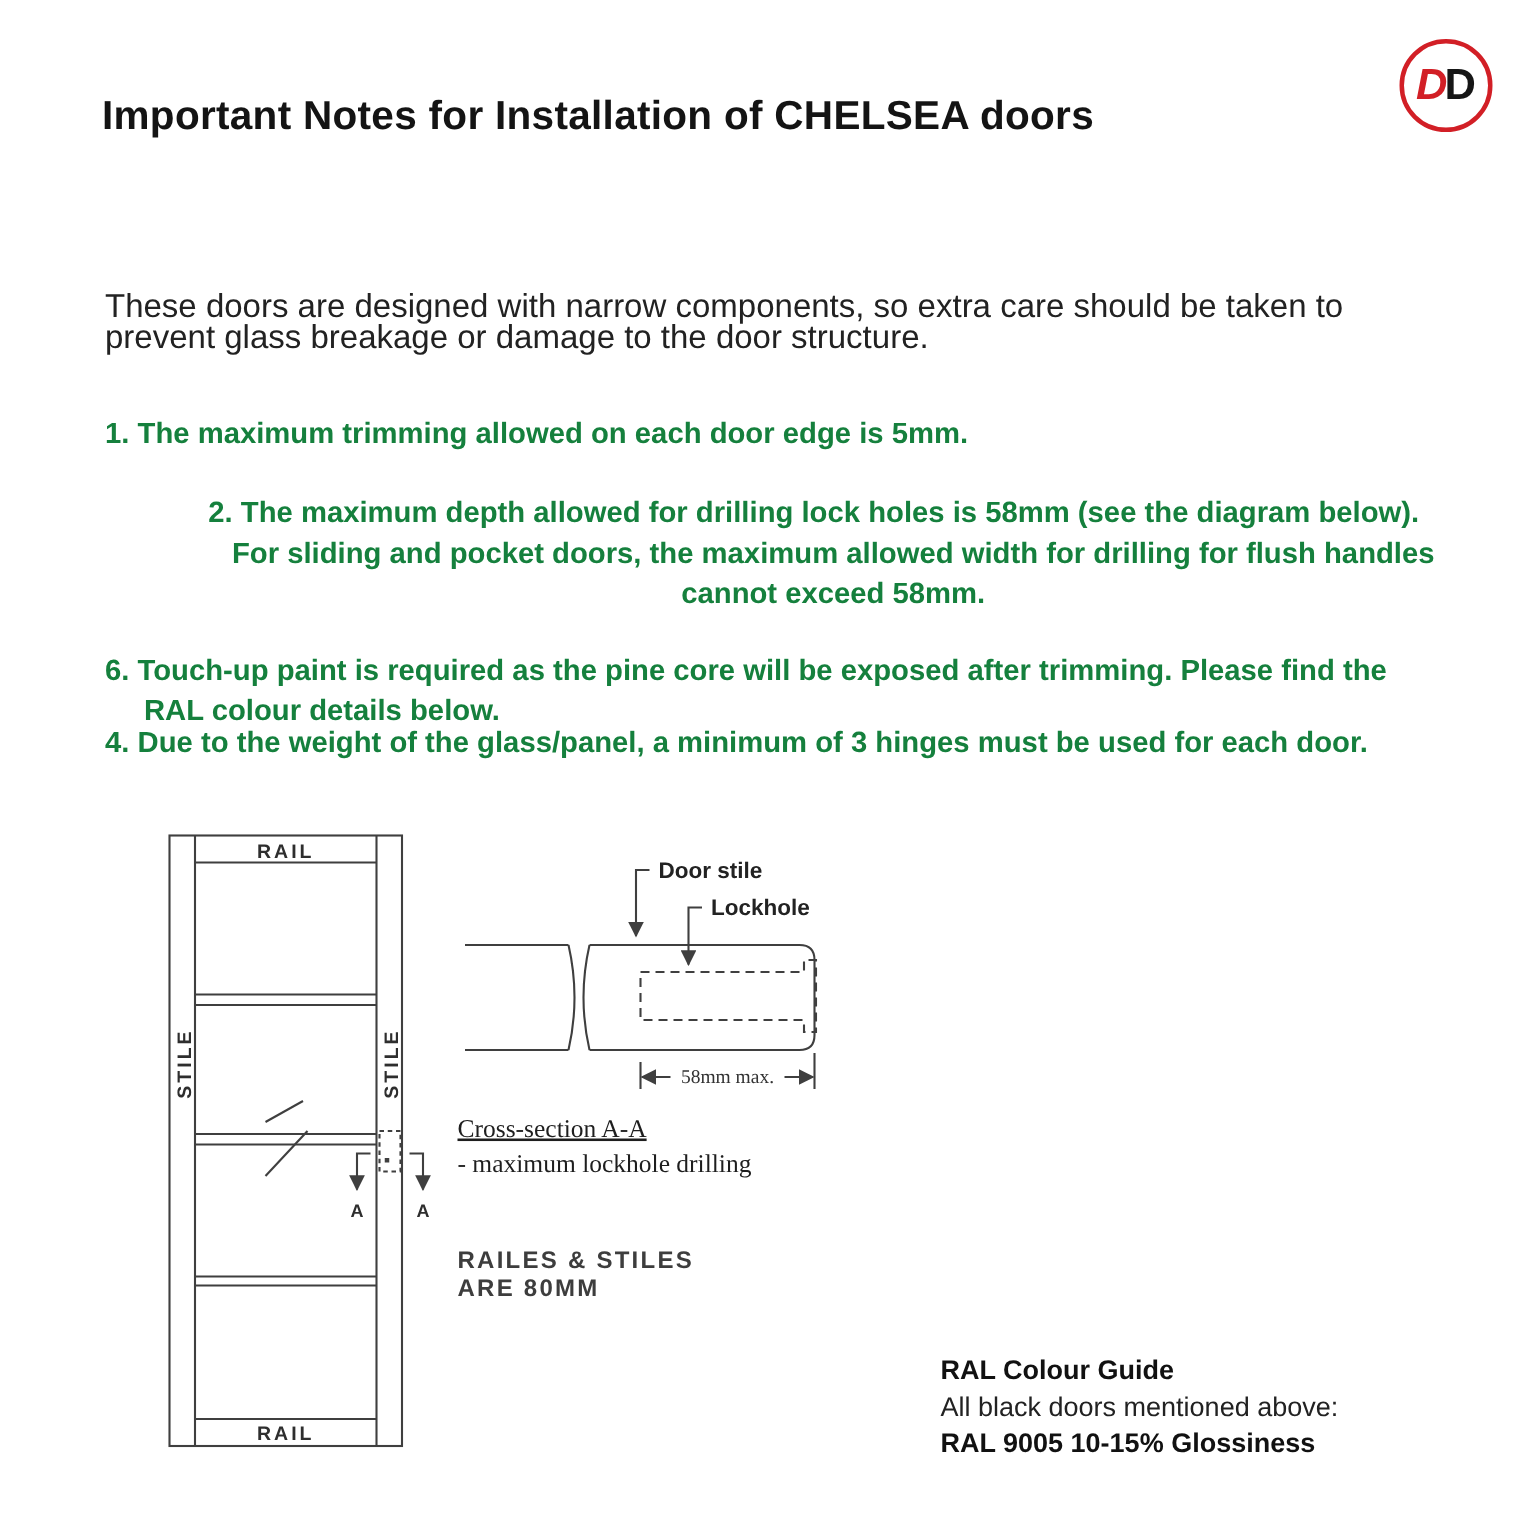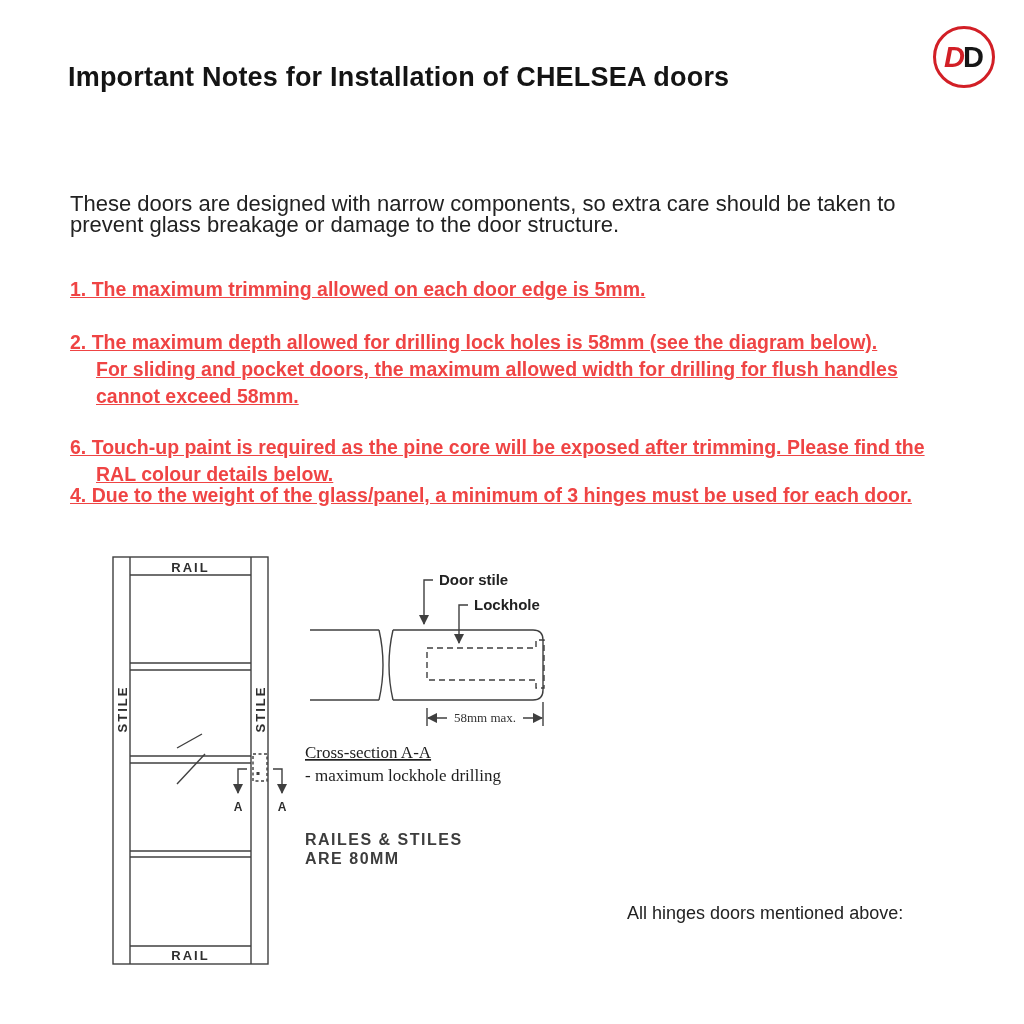--- a/index.html
+++ b/index.html
@@ -22,25 +22,25 @@
   .logo .d2 { color: #161616; }
 
   .intro {
     position: absolute; left: 70px; top: 193px; width: 930px;
     font-size: 22px; line-height: 21px; color: #222;
     white-space: pre-wrap;
   }
 
   .note {
     position: absolute; left: 70px; width: 945px;
-    font-size: 19.5px; font-weight: 600; line-height: 27px; color: #ef4444;
-    padding-left: 26px; text-indent: -26px; white-space: pre-wrap; text-decoration: underline;
+    font-size: 19.5px; font-weight: 600; line-height: 27px; color: #15803d;
+    padding-left: 26px; text-indent: -26px; white-space: pre-wrap;
   }
   .note-1 { top: 276px; }
-  .note-2 { top: 329px; }
+  .note-2 { top: 329px; text-align: center; }
   .note-3 { top: 434px; }
   .note-4 { top: 482px; }
 
   .diagram-wrap { position: absolute; left: 95px; top: 544px; width: 540px; height: 460px; }
 
   .svg-cap   { font-family: "Liberation Sans", sans-serif; font-size: 13px; font-weight: 700; letter-spacing: 2px; fill: #2e2e2e; }
   .svg-a     { font-family: "Liberation Sans", sans-serif; font-size: 12px; font-weight: 700; fill: #2e2e2e; }
   .svg-label { font-family: "Liberation Sans", sans-serif; font-size: 15px; font-weight: 600; fill: #222; }
   .svg-dim   { font-family: "Liberation Serif", serif; font-size: 13px; fill: #333; }
   .svg-serif { font-family: "Liberation Serif", serif; font-size: 17px; fill: #1e1e1e; }
@@ -129,14 +129,16 @@
 
     <text class="svg-serif" x="210" y="214" text-decoration="underline">Cross-section A-A</text>
     <text class="svg-serif" x="210" y="237">- maximum lockhole drilling</text>
 
     <text class="svg-bold" x="210" y="301">RAILES &amp; STILES</text>
     <text class="svg-bold" x="210" y="320">ARE 80MM</text>
   </svg>
 </div>
 
 <div class="ral-guide">
-  <div class="ral-line">All hinges doors mentioned above:</div>
+  <div class="ral-title">RAL Colour Guide</div>
+  <div class="ral-line">All black doors mentioned above:</div>
+  <div class="ral-value">RAL 9005 10-15% Glossiness</div>
 </div>
 
 </body></html>

